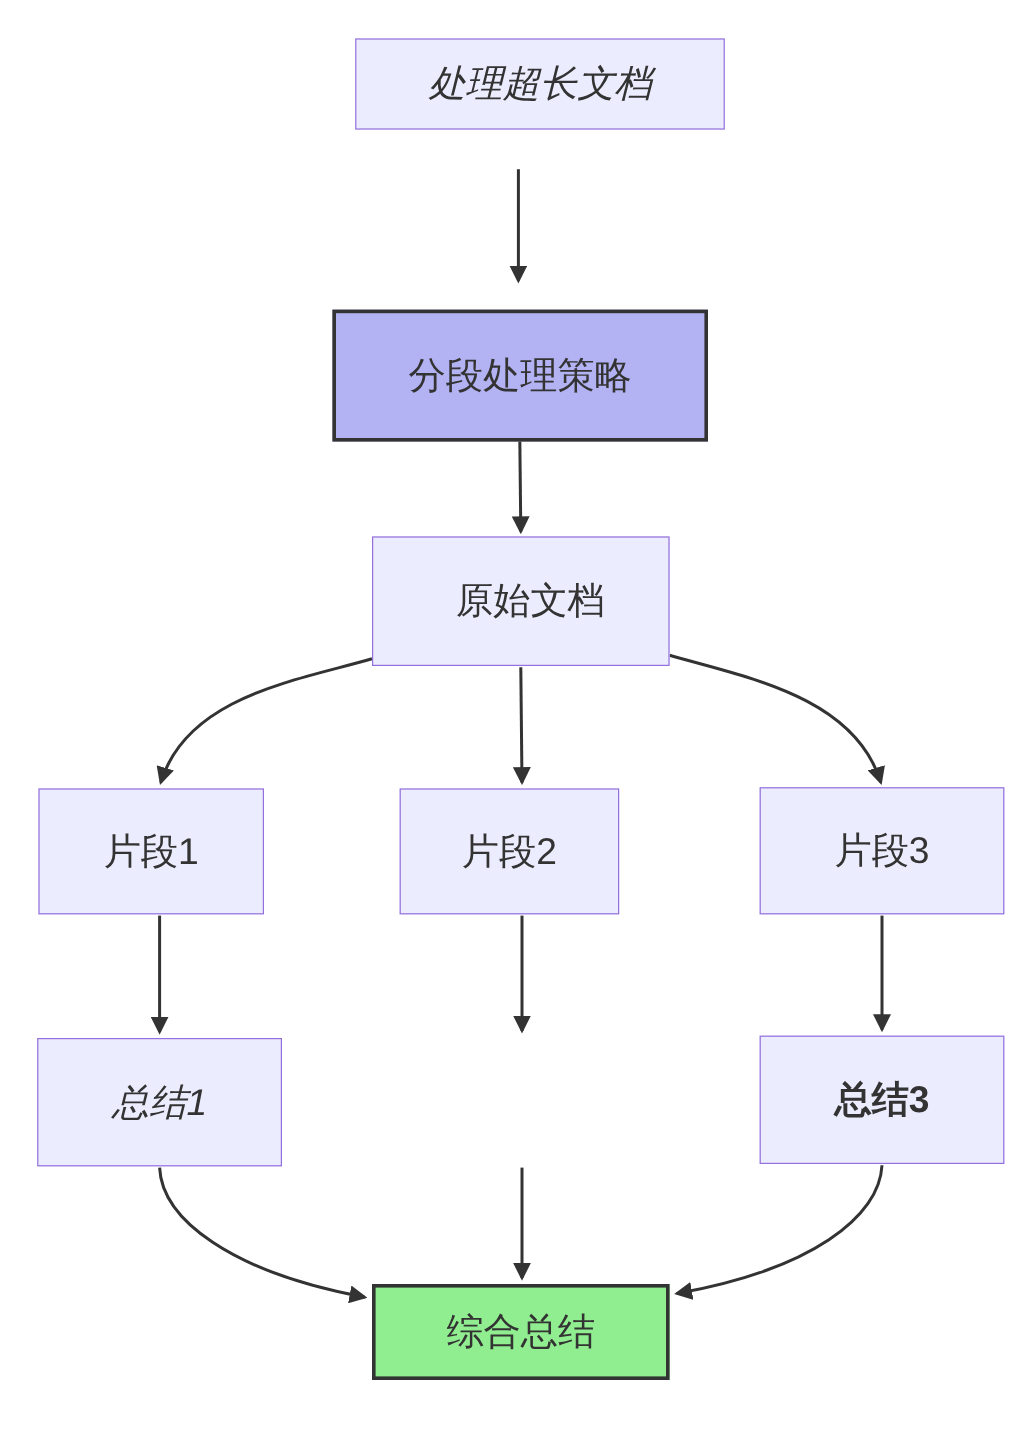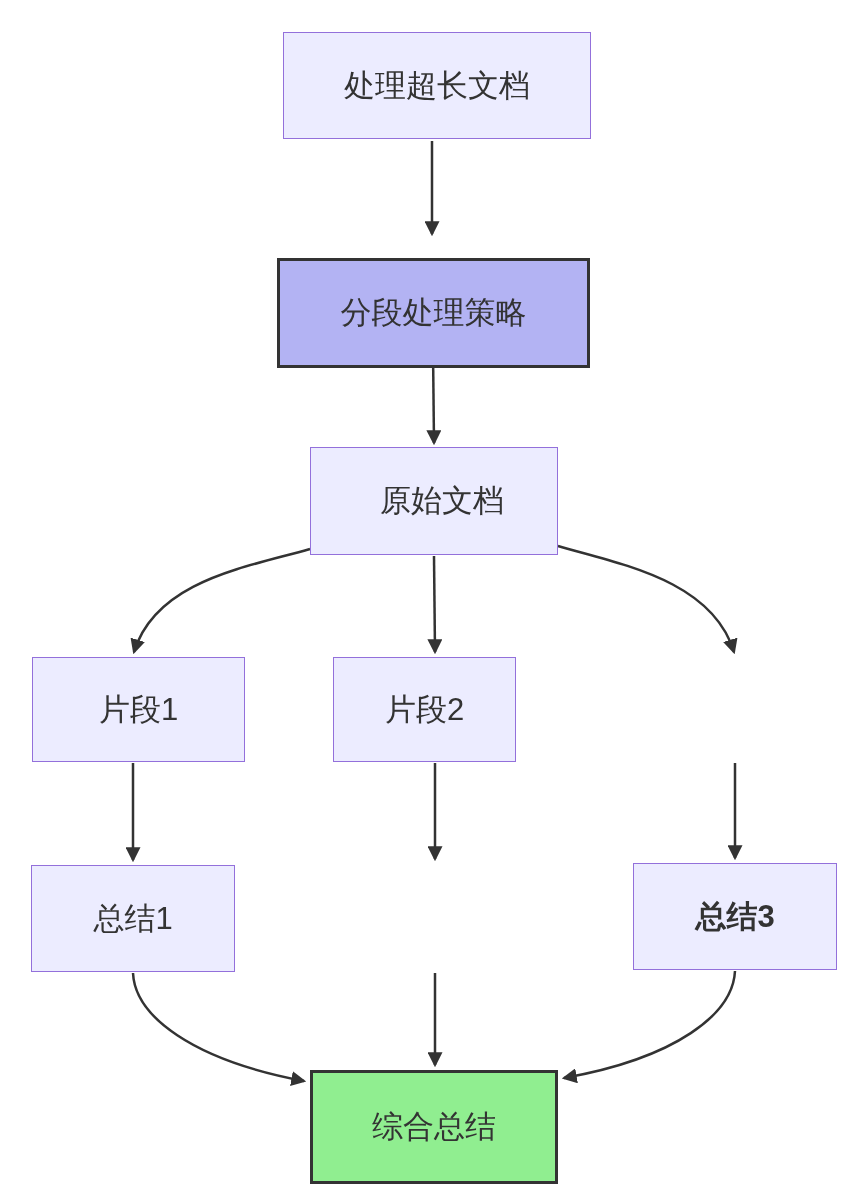--- a/index.html
+++ b/index.html
@@ -75,47 +75,50 @@
     <path class="edge" d="M434,556 L435,652" marker-end="url(#arrowhead)"></path>
     <path class="edge" d="M558,546 C620,564 712,580 734,652" marker-end="url(#arrowhead)"></path>
     <path class="edge" d="M133,763 L133,860" marker-end="url(#arrowhead)"></path>
     <path class="edge" d="M435,763 L435,859" marker-end="url(#arrowhead)"></path>
     <path class="edge" d="M735,763 L735,858" marker-end="url(#arrowhead)"></path>
     <path class="edge" d="M133,973 C135,1016 192,1060 304,1081" marker-end="url(#arrowhead)"></path>
     <path class="edge" d="M435,973 L435,1065" marker-end="url(#arrowhead)"></path>
     <path class="edge" d="M735,971 C733,1014 676,1058 564,1078" marker-end="url(#arrowhead)"></path>
   </svg>
 
-  <div class="node default" style="left:283px; top:32px; width:308px; height:107px;">
+  <div class="node default" style="left:296px; top:32px; width:308px; height:76px;font-style:italic;">
     <span class="node-label">处理超长文档</span>
   </div>
 
   <div class="node highlight" style="left:277px; top:238px; width:313px; height:110px;">
     <span class="node-label">分段处理策略</span>
   </div>
 
   <div class="node default" style="left:310px; top:447px; width:248px; height:108px;padding-left:16px;">
     <span class="node-label">原始文档</span>
   </div>
 
-  <div class="node default" style="left:32px; top:657px; width:213px; height:105px;">
+  <div class="node default" style="left:32px; top:657px; width:188px; height:105px;">
     <span class="node-label">片段1</span>
   </div>
 
   <div class="node default" style="left:333px; top:657px; width:183px; height:105px;">
     <span class="node-label">片段2</span>
   </div>
 
+  <div class="node default" style="left:633px; top:656px; width:204px; height:106px;">
+    <span class="node-label">片段3</span>
+  </div>
 
-  <div class="node default" style="left:31px; top:865px; width:204px; height:107px;">
+  <div class="node default" style="left:31px; top:865px; width:204px; height:107px;font-style:italic;">
     <span class="node-label">总结1</span>
   </div>
 
 
   <div class="node default" style="left:633px; top:863px; width:204px; height:107px;font-weight:bold;">
     <span class="node-label">总结3</span>
   </div>
 
-  <div class="node success" style="left:310px; top:1070px; width:248px; height:114px;text-align:right;">
+  <div class="node success" style="left:310px; top:1070px; width:248px; height:80px;text-align:right;">
     <span class="node-label">综合总结</span>
   </div>
 
 </div>
 
 </body></html>

